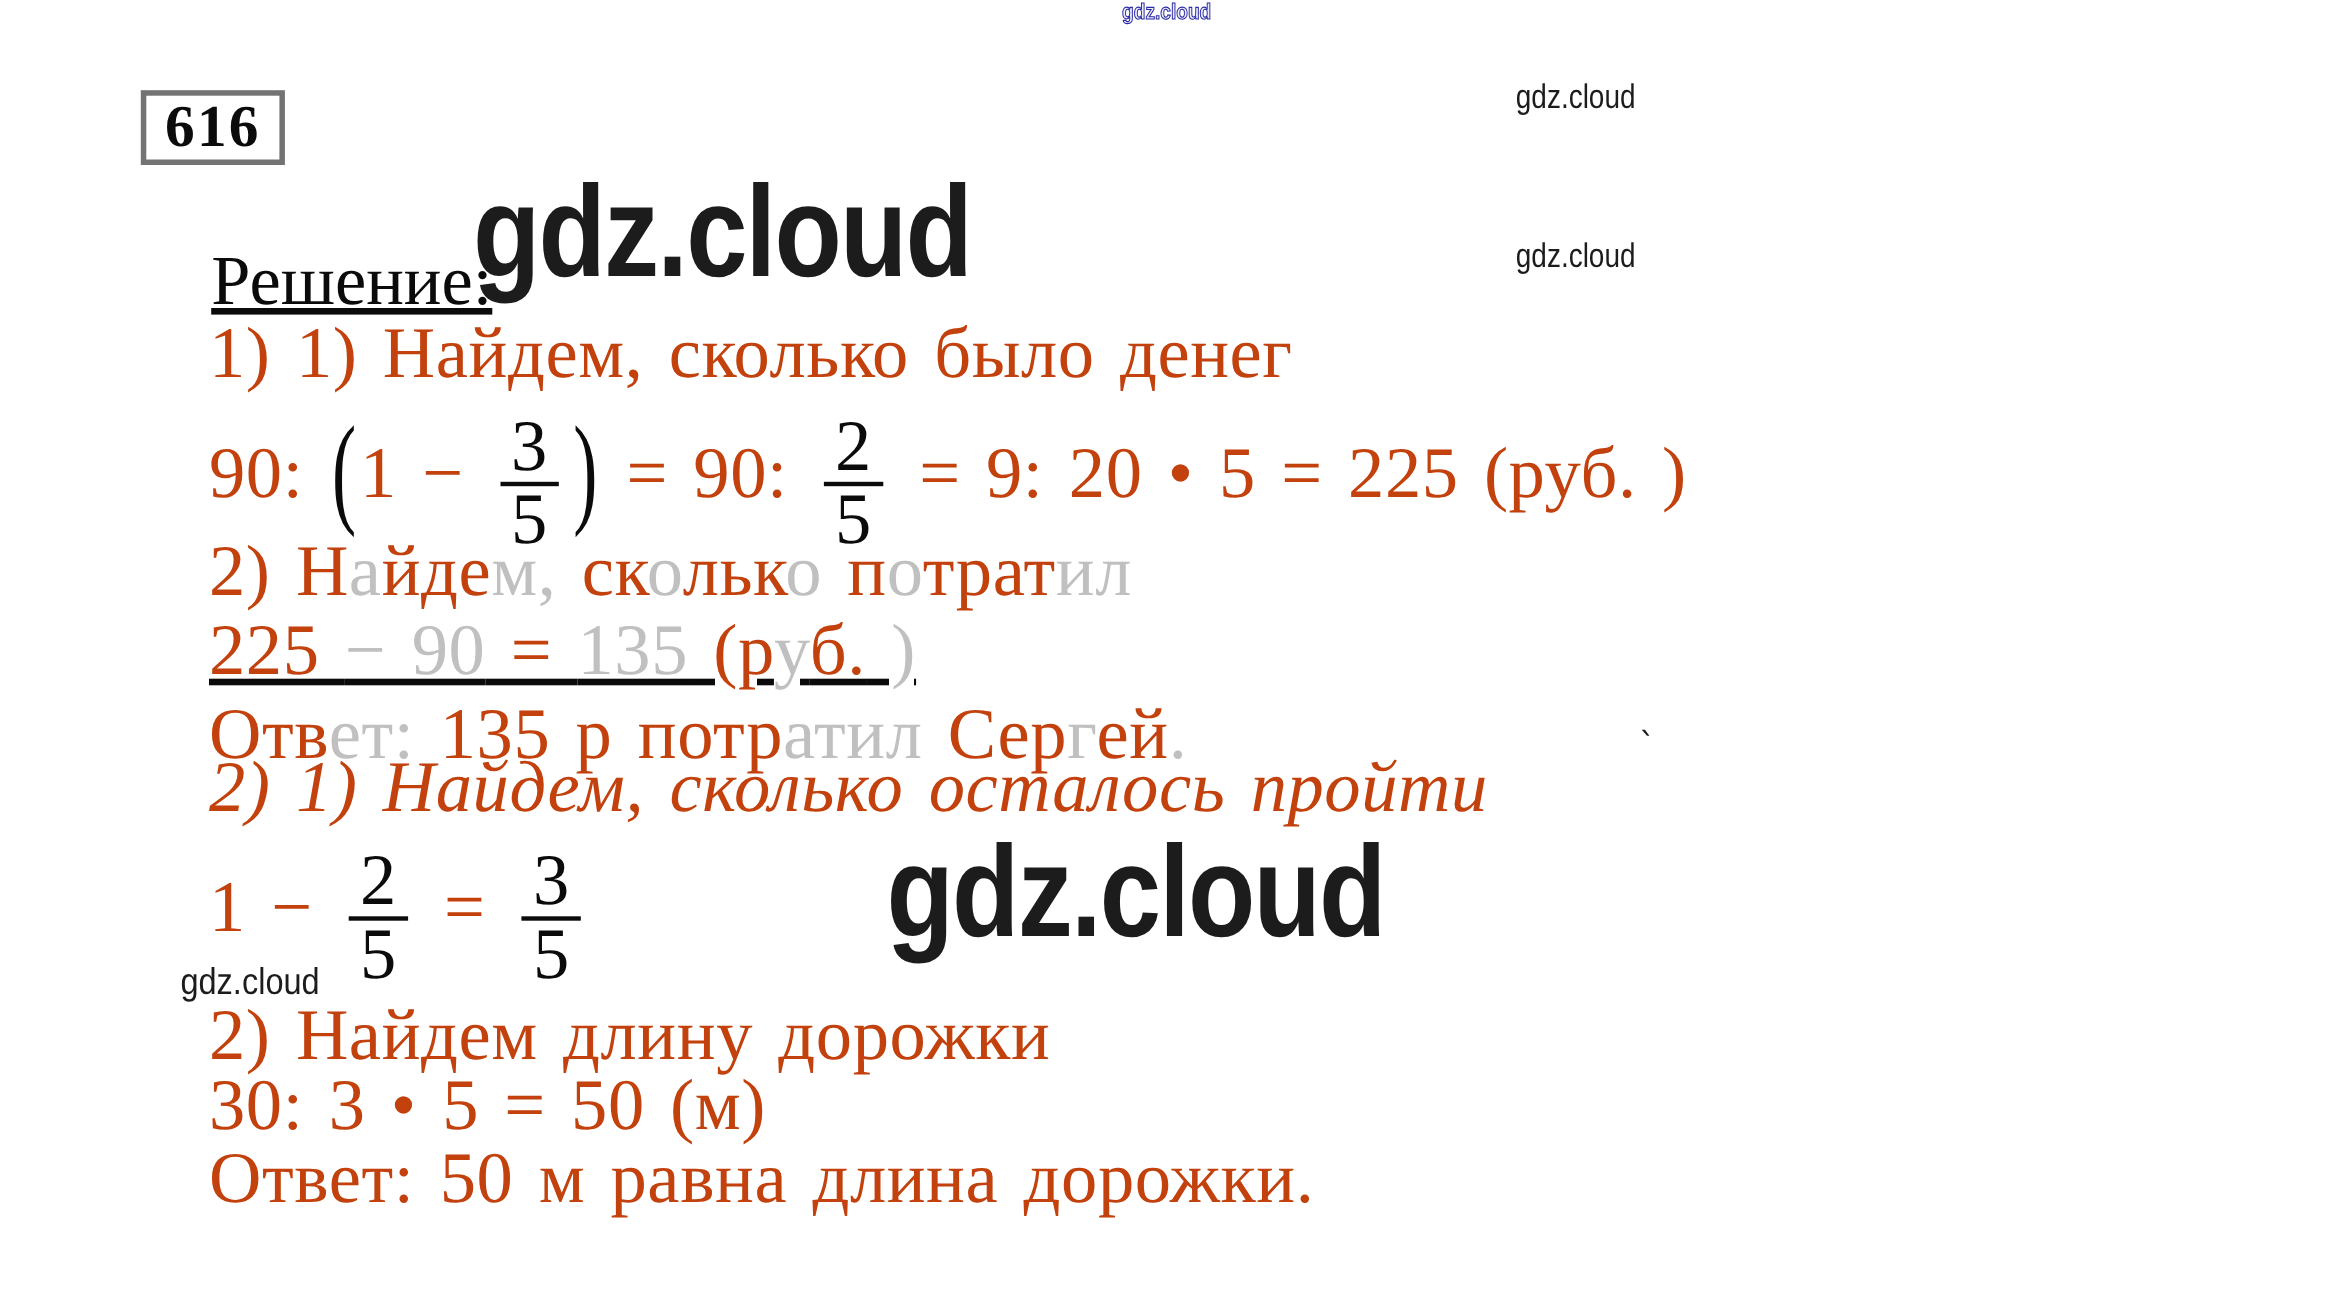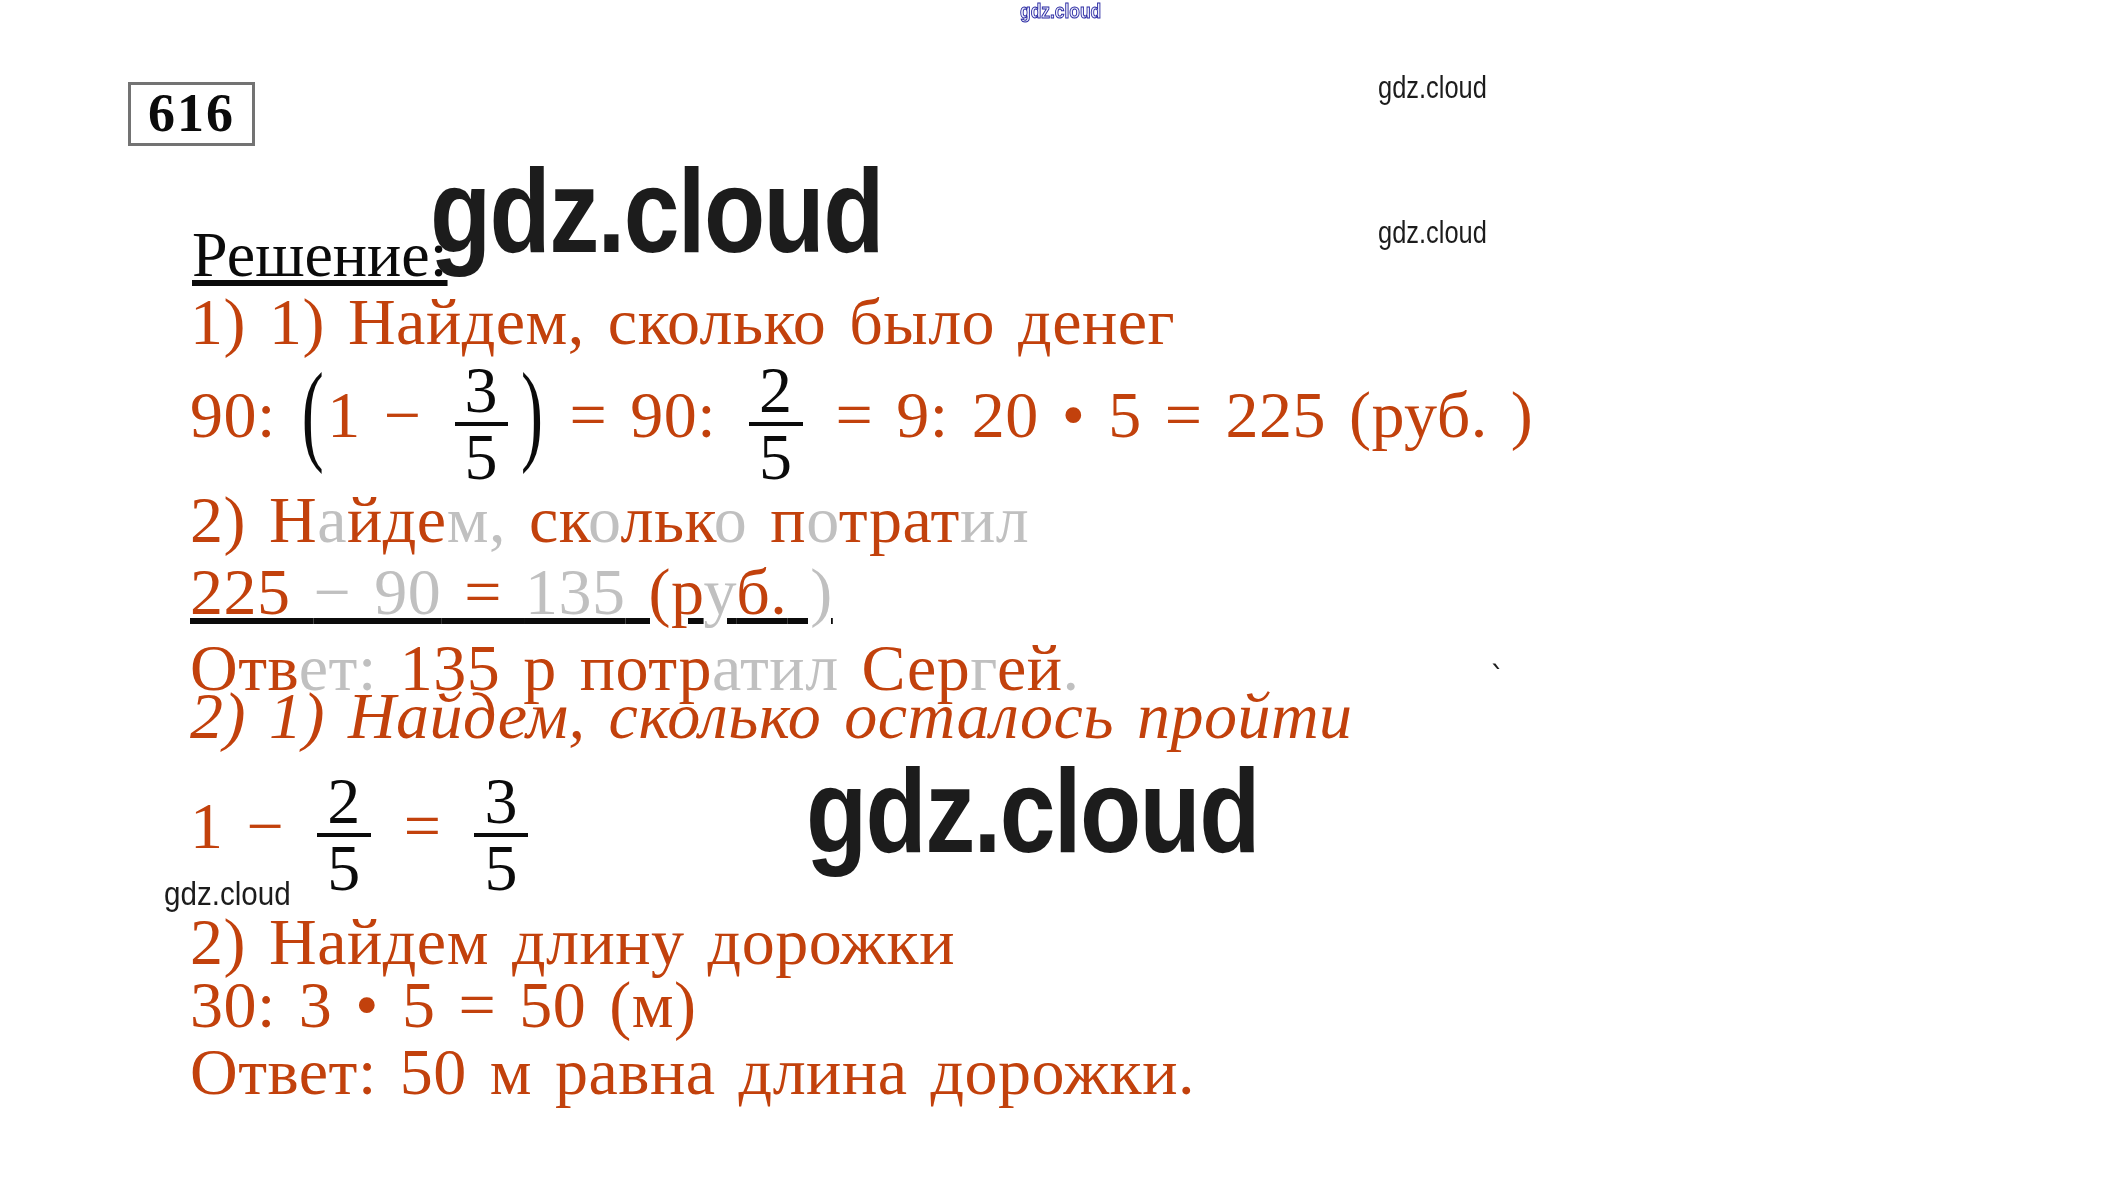--- a/index.html
+++ b/index.html
@@ -1,19 +1,19 @@
 <!DOCTYPE html>
 <html><head>
 <meta charset="utf-8">
 <style>
   html,body{margin:0;padding:0;background:#ffffff;}
   #page{position:relative;width:2124px;height:1186px;background:#ffffff;overflow:hidden;
         font-family:"Liberation Serif",serif;color:#0b0b0b;}
   
-  #pnum-box{position:absolute;left:128px;top:82px;border:3px solid #737373;
+  #pnum-box{position:absolute;left:128px;top:82px;border:5px solid #737373;
             padding:1px 17px 3px;line-height:54px;font-size:54px;font-weight:bold;letter-spacing:2px;}
   
   #heading{position:absolute;left:192px;top:223px;font-size:64px;line-height:1;white-space:pre;text-decoration:underline;}
   
   .line{position:absolute;left:190px;font-size:66px;line-height:1;white-space:pre;
         letter-spacing:0.5px;word-spacing:6px;}
   .run{color:#c2410c;}
   .run.g{color:#c0c0c0;}
   
   .frac{display:inline-block;vertical-align:-0.64em;text-align:center;margin:0 10px;}
@@ -48,21 +48,21 @@
   <div class="wm" id="wm-r1">gdz.cloud</div>
   <div class="wm" id="wm-r2">gdz.cloud</div>
   <div class="wm" id="wm-big1">gdz.cloud</div>
   <div class="wm" id="wm-big2">gdz.cloud</div>
   <div class="wm" id="wm-left">gdz.cloud</div>
 
   <div id="heading">Решение:</div>
 
   <div id="lines">
       <div class="line" style="top: 289px;"><span class="run">1) 1) Найдем, сколько было денег</span></div>
-      <div class="line" style="top: 360px;"><span class="run">90: </span><span class="tp">(</span><span class="run">1 − </span><span class="frac"><span class="n">3</span><span class="d">5</span></span><span class="tp">)</span><span class="run"> = 90: </span><span class="frac"><span class="n">2</span><span class="d">5</span></span><span class="run"> = 9: 20 • 5 = 225 (руб. )</span></div>
+      <div class="line" style="top: 376px;"><span class="run">90: </span><span class="tp">(</span><span class="run">1 − </span><span class="frac"><span class="n">3</span><span class="d">5</span></span><span class="tp">)</span><span class="run"> = 90: </span><span class="frac"><span class="n">2</span><span class="d">5</span></span><span class="run"> = 9: 20 • 5 = 225 (руб. )</span></div>
       <div class="line" style="top: 487px;"><span class="run">2) Н</span><span class="run g">а</span><span class="run">йде</span><span class="run g">м,</span><span class="run"> ск</span><span class="run g">о</span><span class="run">льк</span><span class="run g">о</span><span class="run"> п</span><span class="run g">о</span><span class="run">трат</span><span class="run g">ил</span></div>
       <div class="line" style="top: 559px; text-decoration: underline;"><span class="run">225 </span><span class="run g">− 90</span><span class="run"> = </span><span class="run g">135</span><span class="run"> (р</span><span class="run g">у</span><span class="run">б.</span><span class="run g"> )</span></div>
       <div class="line" style="top: 635px;"><span class="run">Отв</span><span class="run g">ет:</span><span class="run"> 135 р потр</span><span class="run g">атил</span><span class="run"> Сер</span><span class="run g">г</span><span class="run">ей</span><span class="run g">.</span></div>
       <div class="line" style="top: 683px; font-style: italic;"><span class="run">2) 1) Найдем, сколько осталось пройти</span></div>
       <div class="line" style="top: 771px;"><span class="run">1 − </span><span class="frac"><span class="n">2</span><span class="d">5</span></span><span class="run"> = </span><span class="frac"><span class="n">3</span><span class="d">5</span></span></div>
       <div class="line" style="top: 909px;"><span class="run">2) Найдем длину дорожки</span></div>
       <div class="line" style="top: 972px;"><span class="run">30: 3 • 5 = 50 (м)</span></div>
       <div class="line" style="top: 1039px;"><span class="run">Ответ: 50 м равна длина дорожки.</span></div>
     </div>
 

